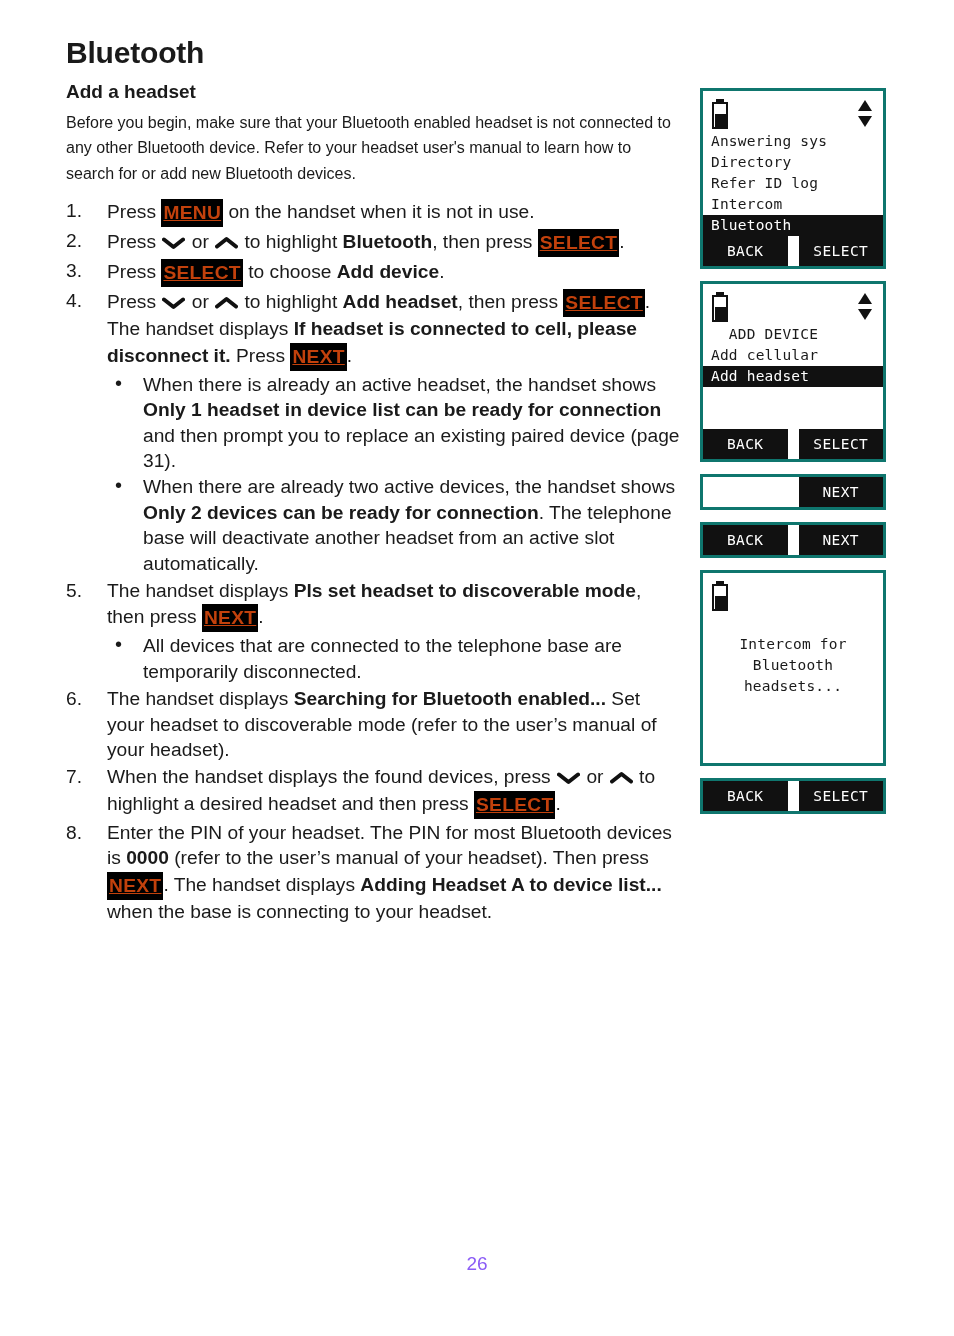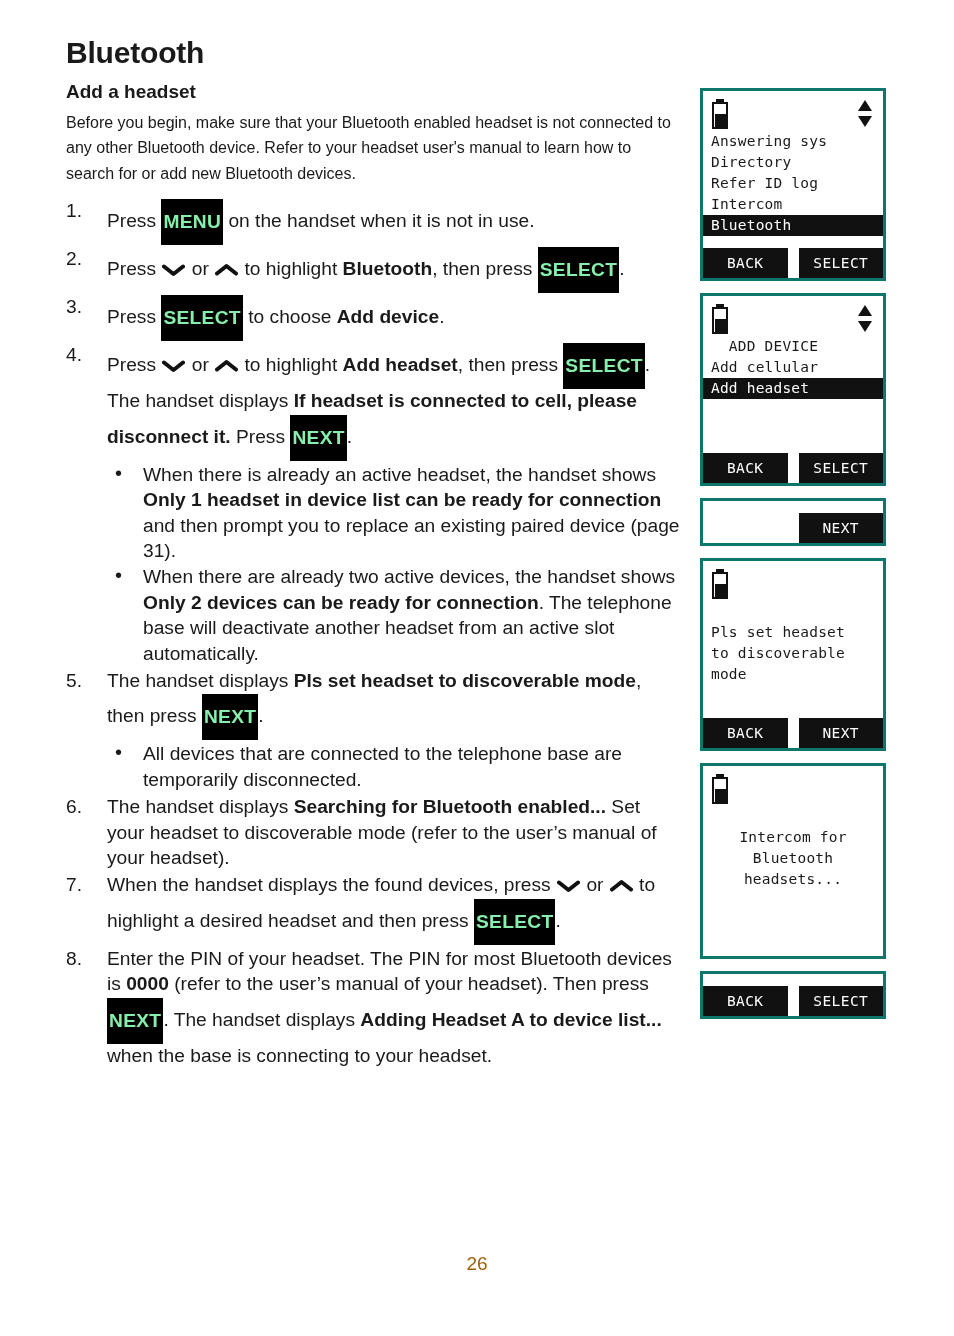--- a/index.html
+++ b/index.html
@@ -98,27 +98,28 @@
     font-size: 20px;
     line-height: 25.4px;
   }
 
   b, strong { font-weight: bold; }
 
   
   .key {
     display: inline-block;
     background: #000000;
-    color: #86efac;
+    color: #c2410c;
     font-weight: bold;
-    padding: 12px 2px;
+    padding: 3px 2px;
     line-height: 22px;
     letter-spacing: 0.3px;
     position: relative;
     top: 1px;
+    text-decoration: underline;
   }
 
   
   .chev {
     display: inline-block;
     width: 23px;
     height: 14px;
     position: relative;
     top: 2px;
     margin: 0 1px;
@@ -232,21 +233,21 @@
     margin: 0 -7px;
     padding: 0 8px;
   }
   .lcd-line.center { text-align: center; }
 
   
   .softkeys {
     display: flex;
     height: 30px;
     background: #f97316;
-    margin-top: 12px;
+    margin-top: 0;
   }
   .softkey {
     flex: 1 1 0;
     background: #111111;
     color: #ffffff;
     font-family: "DejaVu Sans Mono", monospace;
     font-size: 14.5px;
     letter-spacing: 0.4px;
     display: flex;
     align-items: center;
@@ -260,21 +261,21 @@
   }
 
   
   .page-number {
     position: absolute;
     left: 0;
     right: 0;
     top: 1253px;
     text-align: center;
     font-size: 19px;
-    color: #a16207;
+    color: #8b5cf6;
   }
 </style>
 </head>
 <body>
 
 <div class="page">
 
   <div class="content-col">
 
     <h1 class="chapter-title">Bluetooth</h1>
@@ -400,34 +401,20 @@
         </div>
       </div>
       <div class="lcd">
         <div class="softkeys">
           <div class="softkey blank"></div>
           <div class="sk-gap"></div>
           <div class="softkey">NEXT</div>
         </div>
       </div>
       <div class="lcd">
-        <div class="lcd-body">
-          <div class="status-row">
-            <div class="battery">
-              <div class="nub"></div>
-              <div class="shell"></div>
-              <div class="fill"></div>
-            </div>
-          </div>
-          <div class="lcd-line lcd-text"></div>
-          <div class="lcd-line lcd-text">Pls set headset</div>
-          <div class="lcd-line lcd-text">to discoverable</div>
-          <div class="lcd-line lcd-text">mode</div>
-          <div class="lcd-line lcd-text"></div>
-        </div>
         <div class="softkeys">
           <div class="softkey">BACK</div>
           <div class="sk-gap"></div>
           <div class="softkey">NEXT</div>
         </div>
       </div>
       <div class="lcd">
         <div class="lcd-body">
           <div class="status-row">
             <div class="battery">

